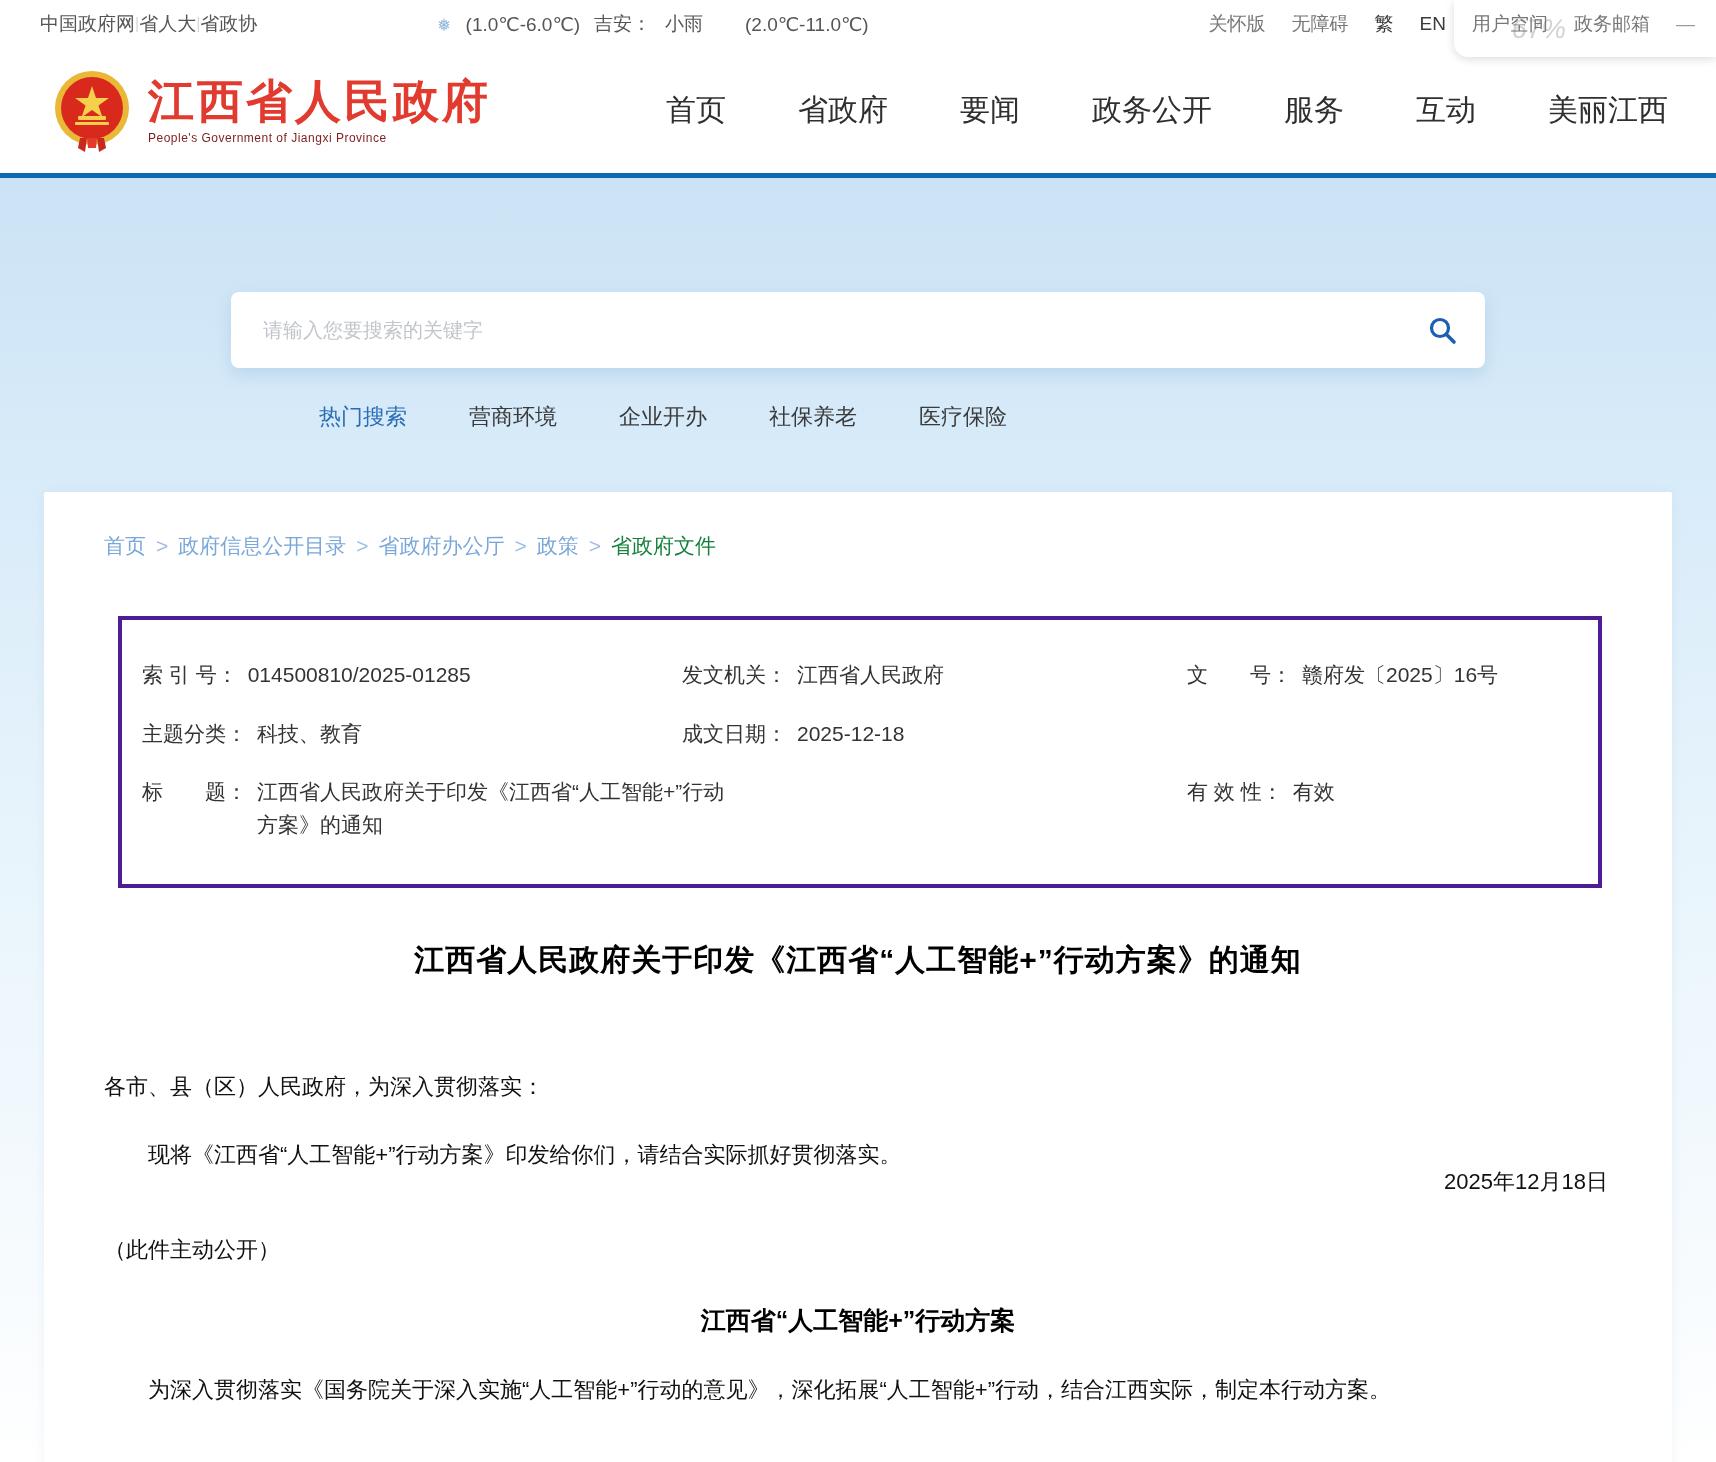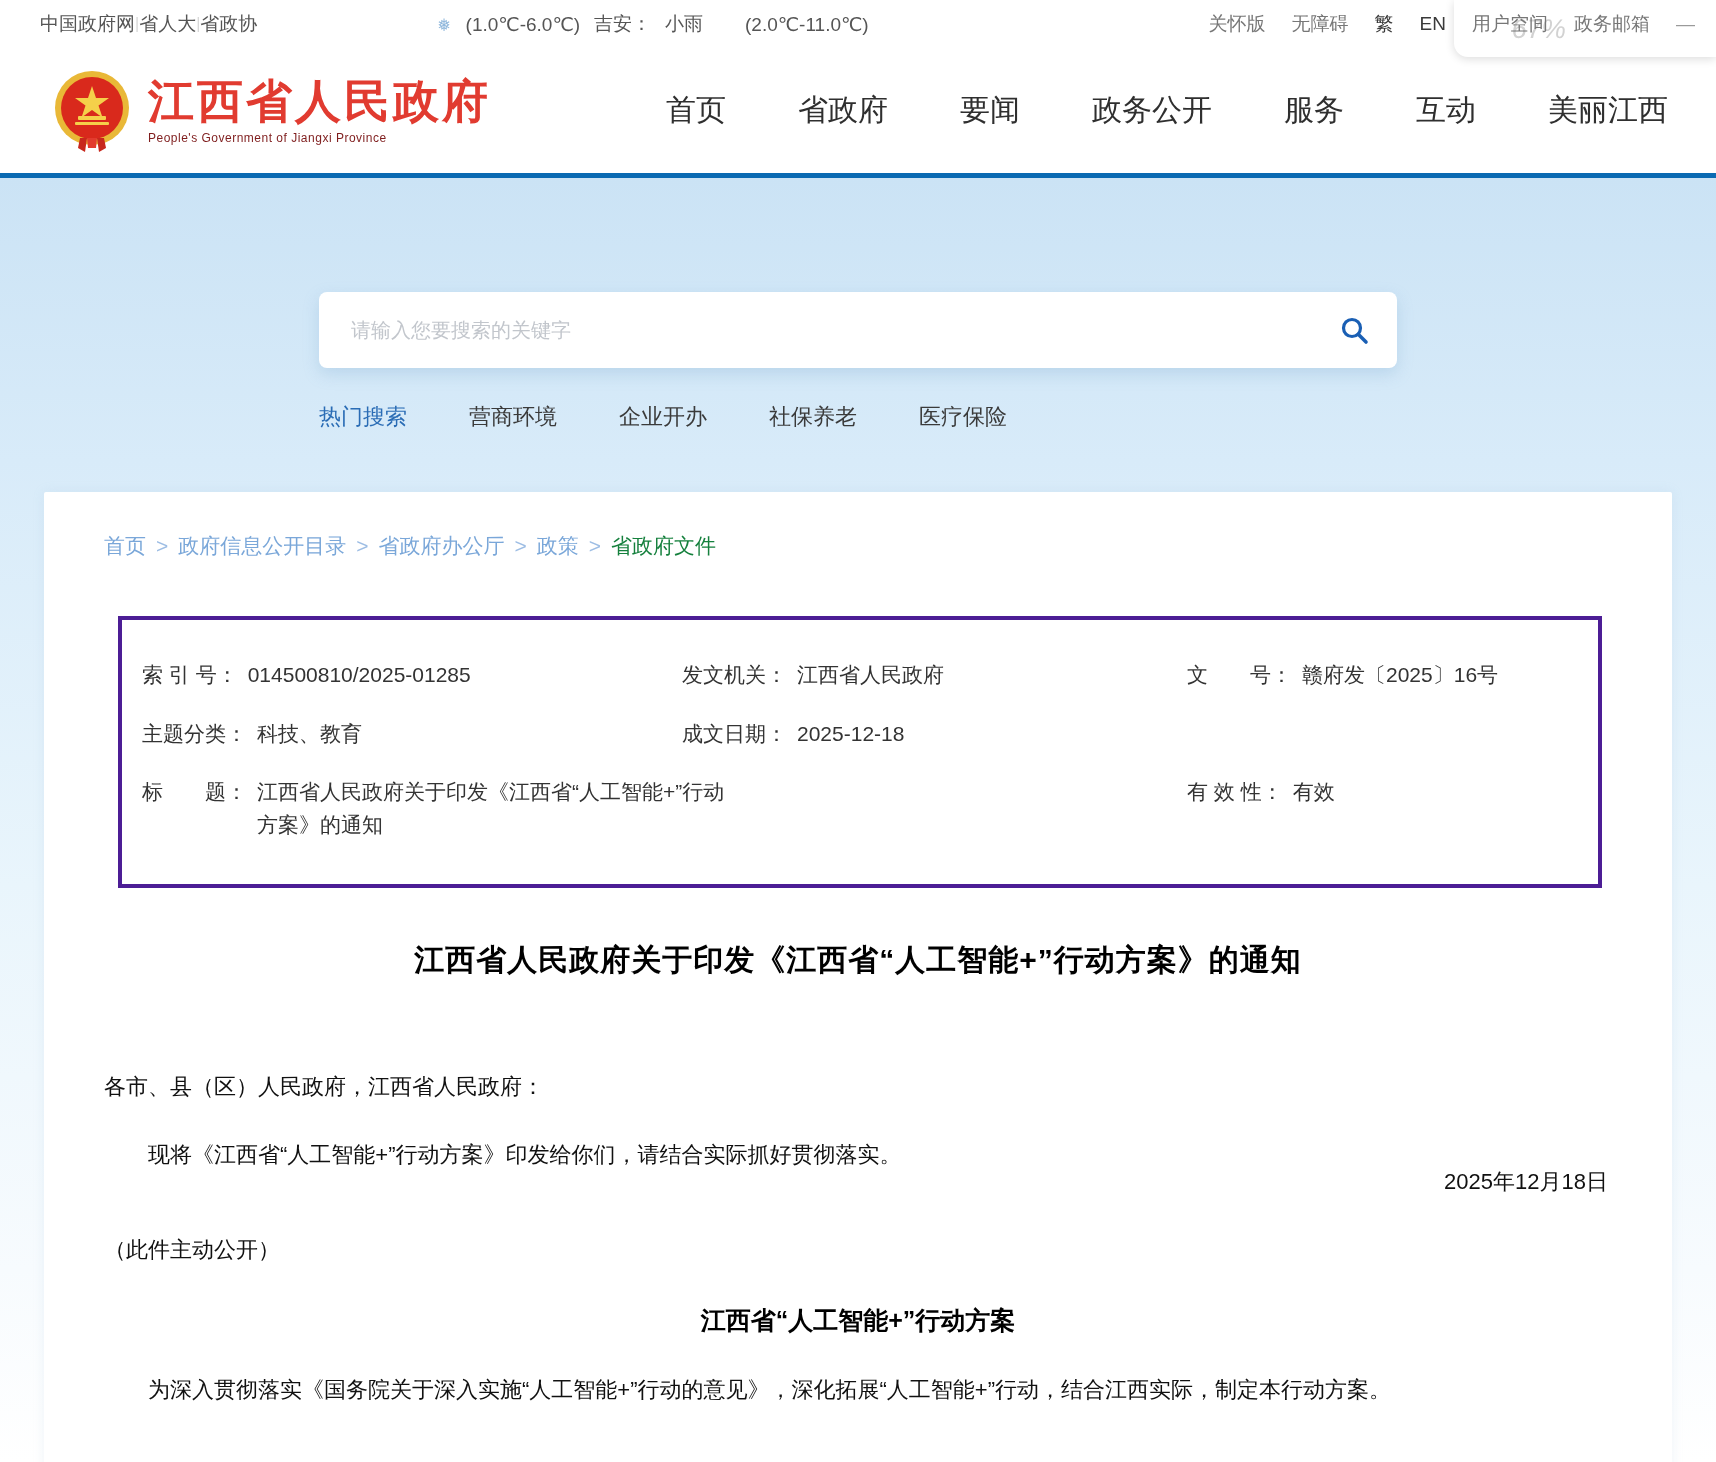--- a/index.html
+++ b/index.html
@@ -26,21 +26,21 @@
   .logo { display:flex; align-items:center; gap:16px; cursor:pointer; }
   .logo-emblem { width:80px; height:86px; flex:0 0 auto; }
   .logo-text .cn { font-size:46px; font-weight:bold; color:#e13b30; letter-spacing:3px; line-height:1.1; }
   .logo-text .en { font-size:12px; color:#7f1d1d; margin-top:4px; letter-spacing:.5px; }
   .nav { margin-left:auto; display:flex; align-items:center; gap:72px; }
   .nav a { font-size:30px; color:#2f2f2f; text-decoration:none; cursor:pointer; white-space:nowrap; }
   .blue-bar { height:5px; background:#0a6ab2; }
 
   
   .main { height:1284px; background:linear-gradient(180deg,#cbe3f5 0%,#d8ebf9 22%,#e9f5fc 55%,#f7fbfe 85%,#ffffff 100%); padding-top:114px; }
-  .search-box { width:1078px; height:76px; margin:0 auto; background:#fff; border-radius:8px;
+  .search-box { width:1254px; height:76px; margin:0 auto; background:#fff; border-radius:8px;
     box-shadow:0 6px 16px rgba(120,165,205,.28); display:flex; align-items:center; }
   .search-input { flex:1; border:0; outline:none; height:100%; border-radius:8px 0 0 8px; padding:0 0 0 32px;
     font-size:20px; color:#333; font-family:inherit; background:transparent; }
   .search-input::placeholder { color:#c2c6cc; }
   .search-btn { width:86px; height:100%; background:transparent; border:0; cursor:pointer; display:flex; align-items:center; justify-content:center; }
   .hot-row { width:1078px; margin:34px auto 0; display:flex; align-items:center; gap:62px; font-size:22px; }
   .hot-label { color:#2a6cb5; cursor:pointer; }
   .hot-row a { color:#3a3a3a; text-decoration:none; cursor:pointer;text-align:center; }
 
   
@@ -196,21 +196,21 @@
         <div class="meta-cell">
           <span class="meta-label">有 效 性：</span>
           <span class="meta-value">有效</span>
         </div>
       </div>
     </div>
 
     <h1 class="doc-title">江西省人民政府关于印发《江西省“人工智能+”行动方案》的通知</h1>
 
     <div class="doc-body">
-      <p class="salutation">各市、县（区）人民政府，江西省人民政府：</p>
+      <p class="salutation">各市、县（区）人民政府，为深入贯彻落实：</p>
       <p class="para">现将《江西省“人工智能+”行动方案》印发给你们，请结合实际抓好贯彻落实。</p>
       <p class="doc-date">2025年12月18日</p>
       <p class="doc-note">（此件主动公开）</p>
       <p class="doc-subtitle">江西省“人工智能+”行动方案</p>
       <p class="para">为深入贯彻落实《国务院关于深入实施“人工智能+”行动的意见》，深化拓展“人工智能+”行动，结合江西实际，制定本行动方案。</p>
 
     </div>
 
   </div>
 </div>

